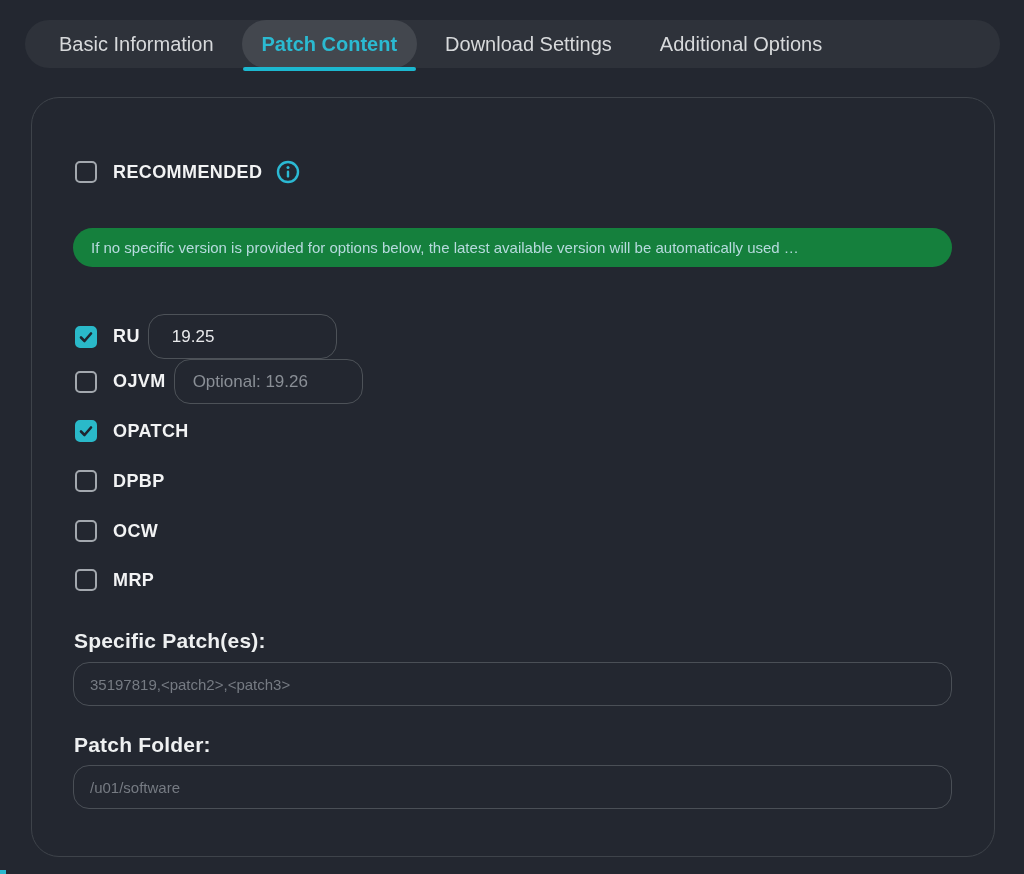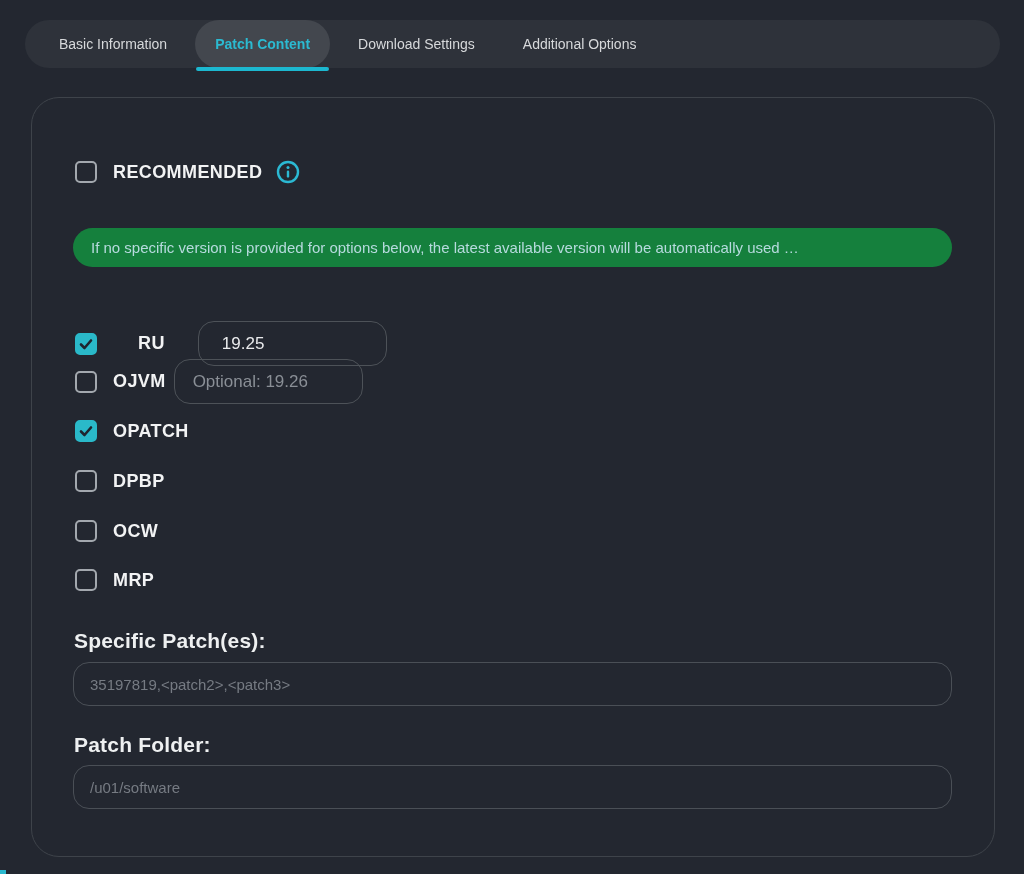--- a/index.html
+++ b/index.html
@@ -13,21 +13,21 @@
 
   
   .tabbar {
     position:absolute; left:25px; top:20px; width:975px; height:48px;
     background:#2e323a; border-radius:24px;
     display:flex; align-items:stretch; padding-left:14px;
   }
   .tab {
     position:relative; display:flex; align-items:center;
     padding:0 20px; margin-right:8px;
-    font-size:14px; color:#d7d9db; cursor:pointer; white-space:nowrap;
+    font-size:20px; color:#d7d9db; cursor:pointer; white-space:nowrap;
   }
   .tab.active {
     background:#43474e; border-radius:24px;
     color:#2bbad1; font-weight:bold;
   }
   .tab.active .tab-underline {
     position:absolute; left:1px; right:1px; bottom:-3px; height:4px;
     background:#1cb8d0; border-radius:2px;
   }
 
@@ -125,21 +125,21 @@
       <circle cx="12" cy="7.6" r="1.5" fill="#2bb9d3"></circle>
       <rect x="10.8" y="10.6" width="2.4" height="7" rx="1.2" fill="#2bb9d3"></rect>
     </svg>
   </span>
 </div>
 
 <div class="notice">
   <span>If no specific version is provided for options below, the latest available version will be automatically used …</span>
 </div>
 
-<div class="row" style="left:75px; top:316px; height:55px;gap:25px;">
+<div class="row" style="left:75px; top:309px; height:55px;">
   <span class="checkbox checked">
     <svg width="16" height="16" viewBox="0 0 16 16">
         <polyline points="3,8.5 6.5,12 13,4.5" fill="none" stroke="#1f252e" stroke-width="2.6" stroke-linecap="round" stroke-linejoin="round"></polyline>
       </svg>
   </span>
   <span class="opt-label">RU</span>
   <input class="mini-input" type="text" value="19.25" style="">
 </div>
 
 <div class="row" style="left:75px; top:359px; height:45px;">

